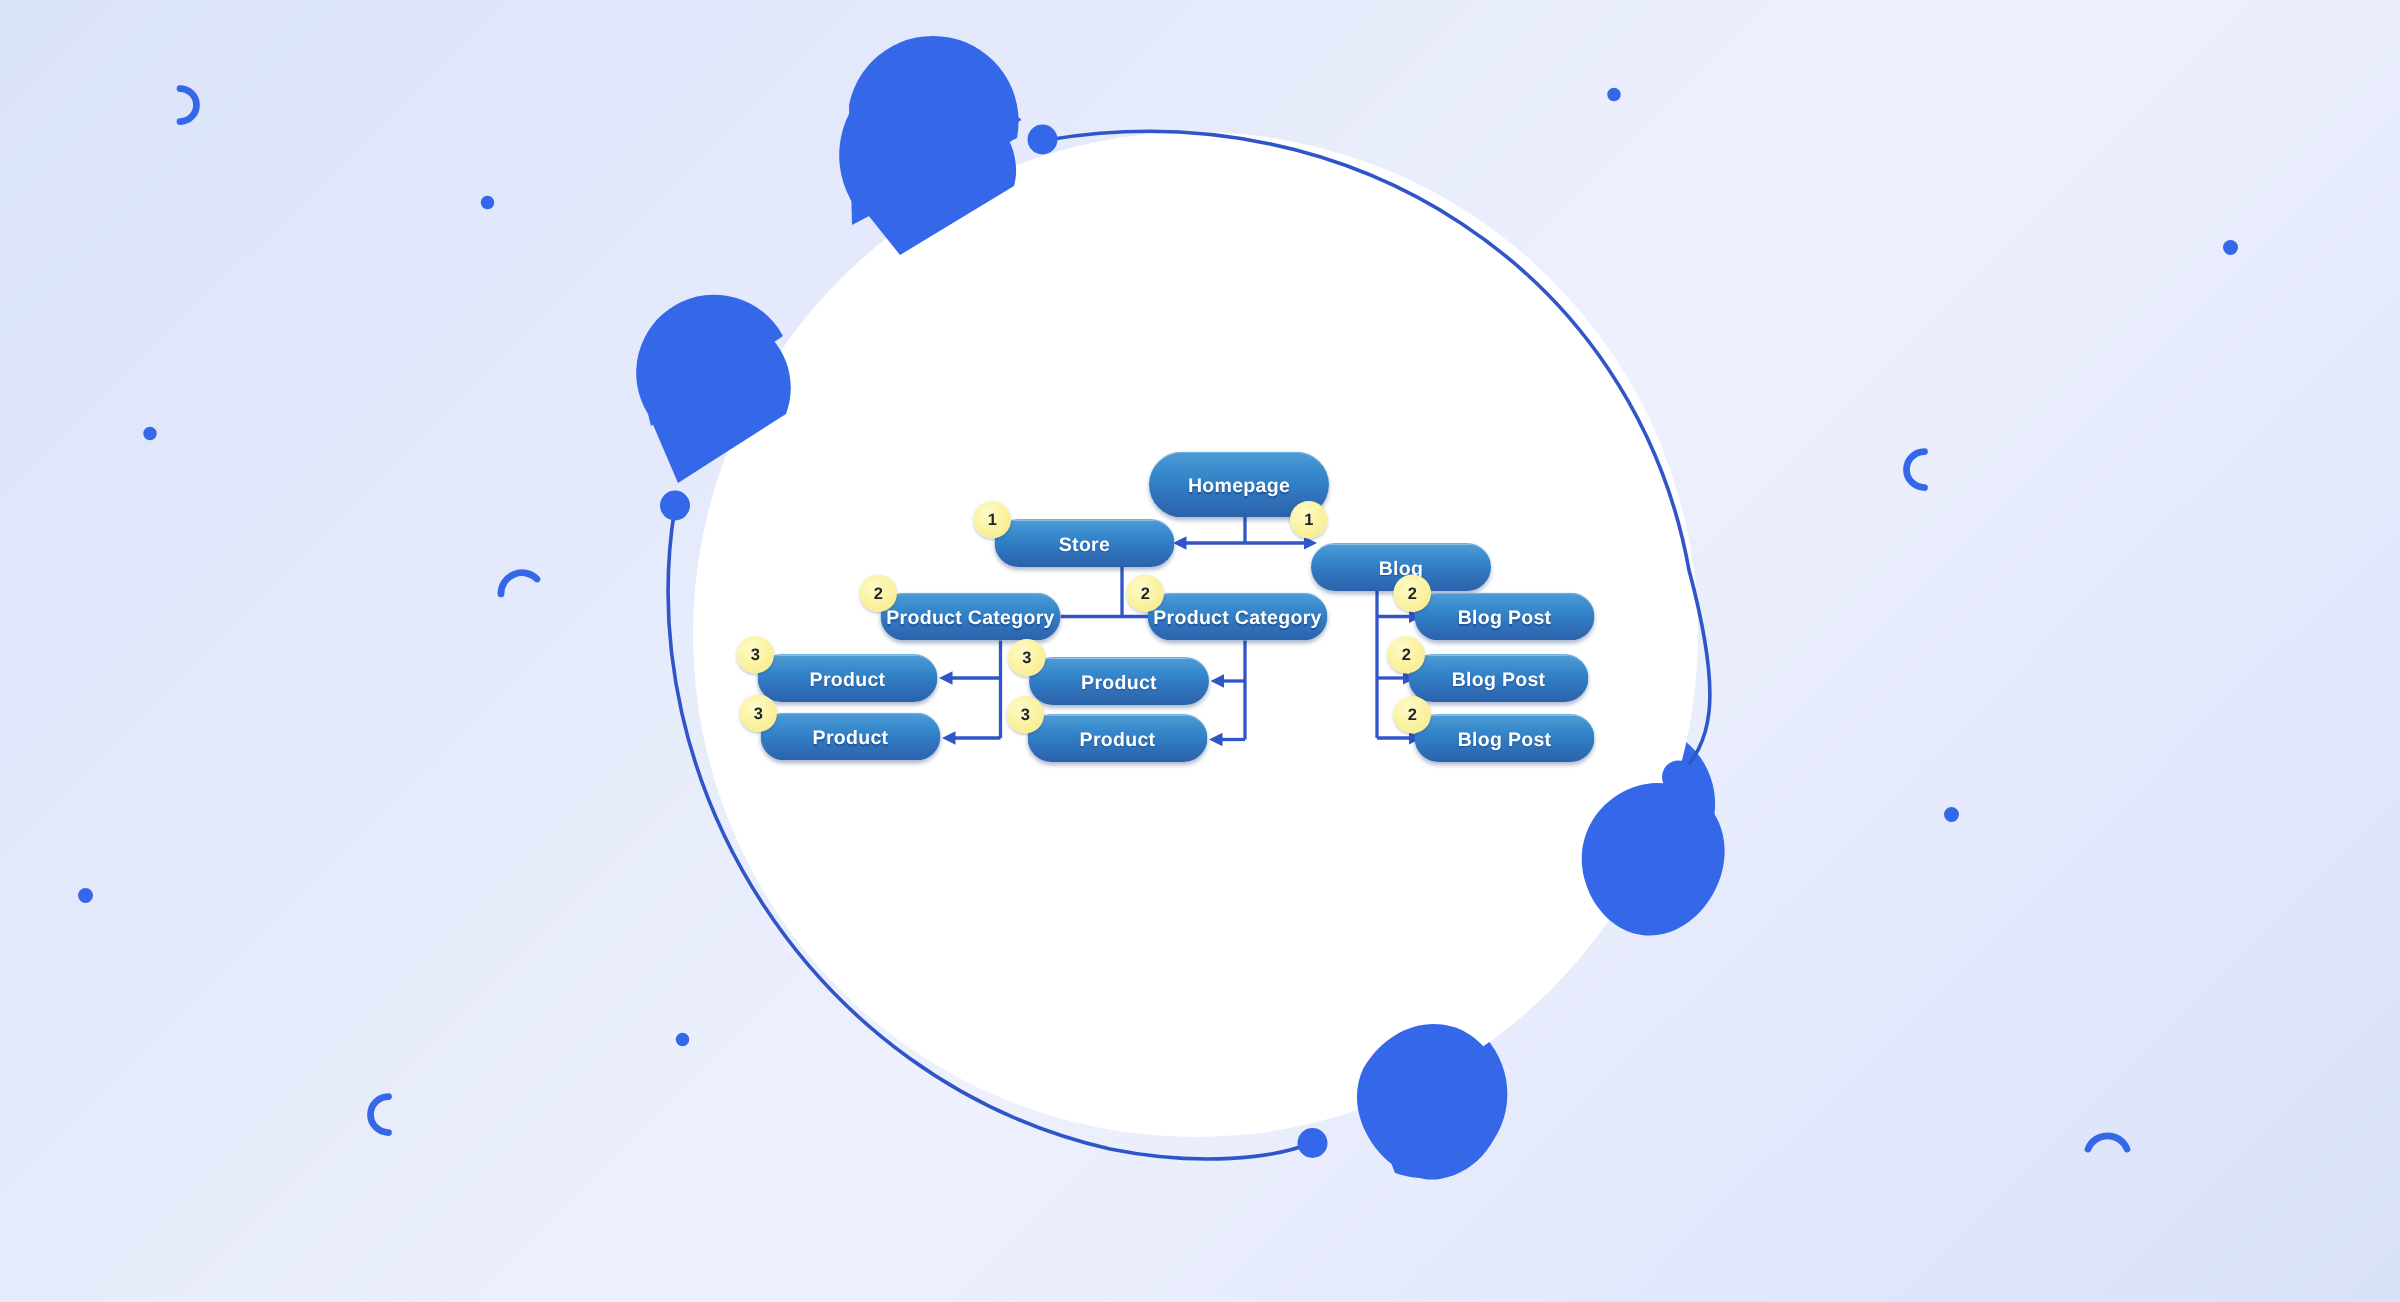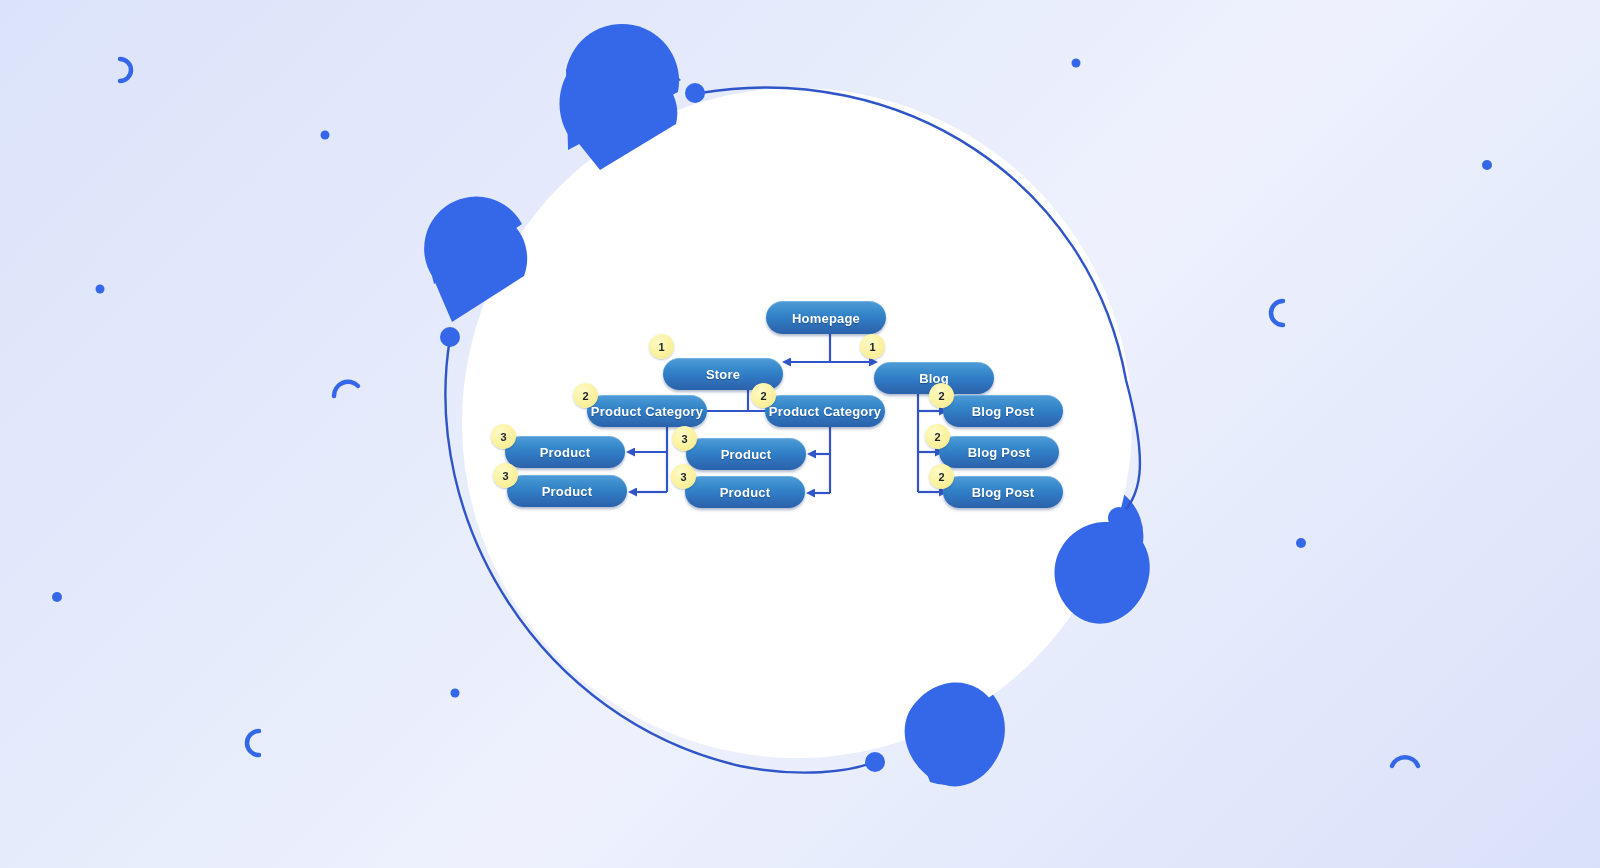--- a/index.html
+++ b/index.html
@@ -149,24 +149,24 @@
 
         <path d="M 918,378 L 918,492"></path>
         <path d="M 918,411 L 940,411" marker-end="url(#arr-r)"></path>
         <path d="M 918,452 L 936,452" marker-end="url(#arr-r)"></path>
         <path d="M 918,492 L 940,492" marker-end="url(#arr-r)"></path>
       </g>
     </svg>
   </div>
 
   <div id="nodes">
-      <div class="node" style="left: 766px; top: 301px; width: 120px; height: 33px;">
+      <div class="node" style="left: 766px; top: 301px; width: 120px; height: 44px;">
         <span>Homepage</span>
       </div>
-      <div class="node" style="left: 663px; top: 358px; width: 120px; height: 32px;">
+      <div class="node" style="left: 663px; top: 346px; width: 120px; height: 32px;">
         <span>Store</span>
       </div>
       <div class="badge" style="left: 649px; top: 334px;">1</div>
       <div class="node" style="left: 874px; top: 362px; width: 120px; height: 32px;">
         <span>Blog</span>
       </div>
       <div class="badge" style="left: 860px; top: 334px;">1</div>
       <div class="node" style="left: 587px; top: 395px; width: 120px; height: 32px;">
         <span>Product Category</span>
       </div>

